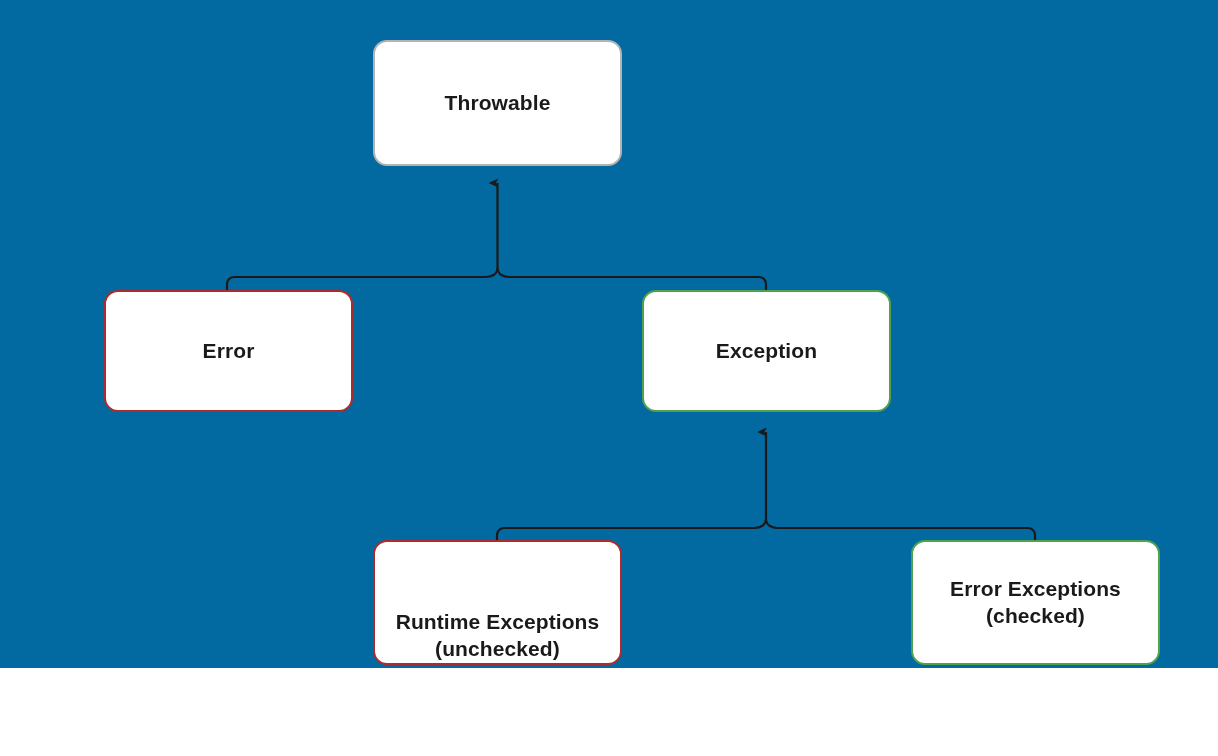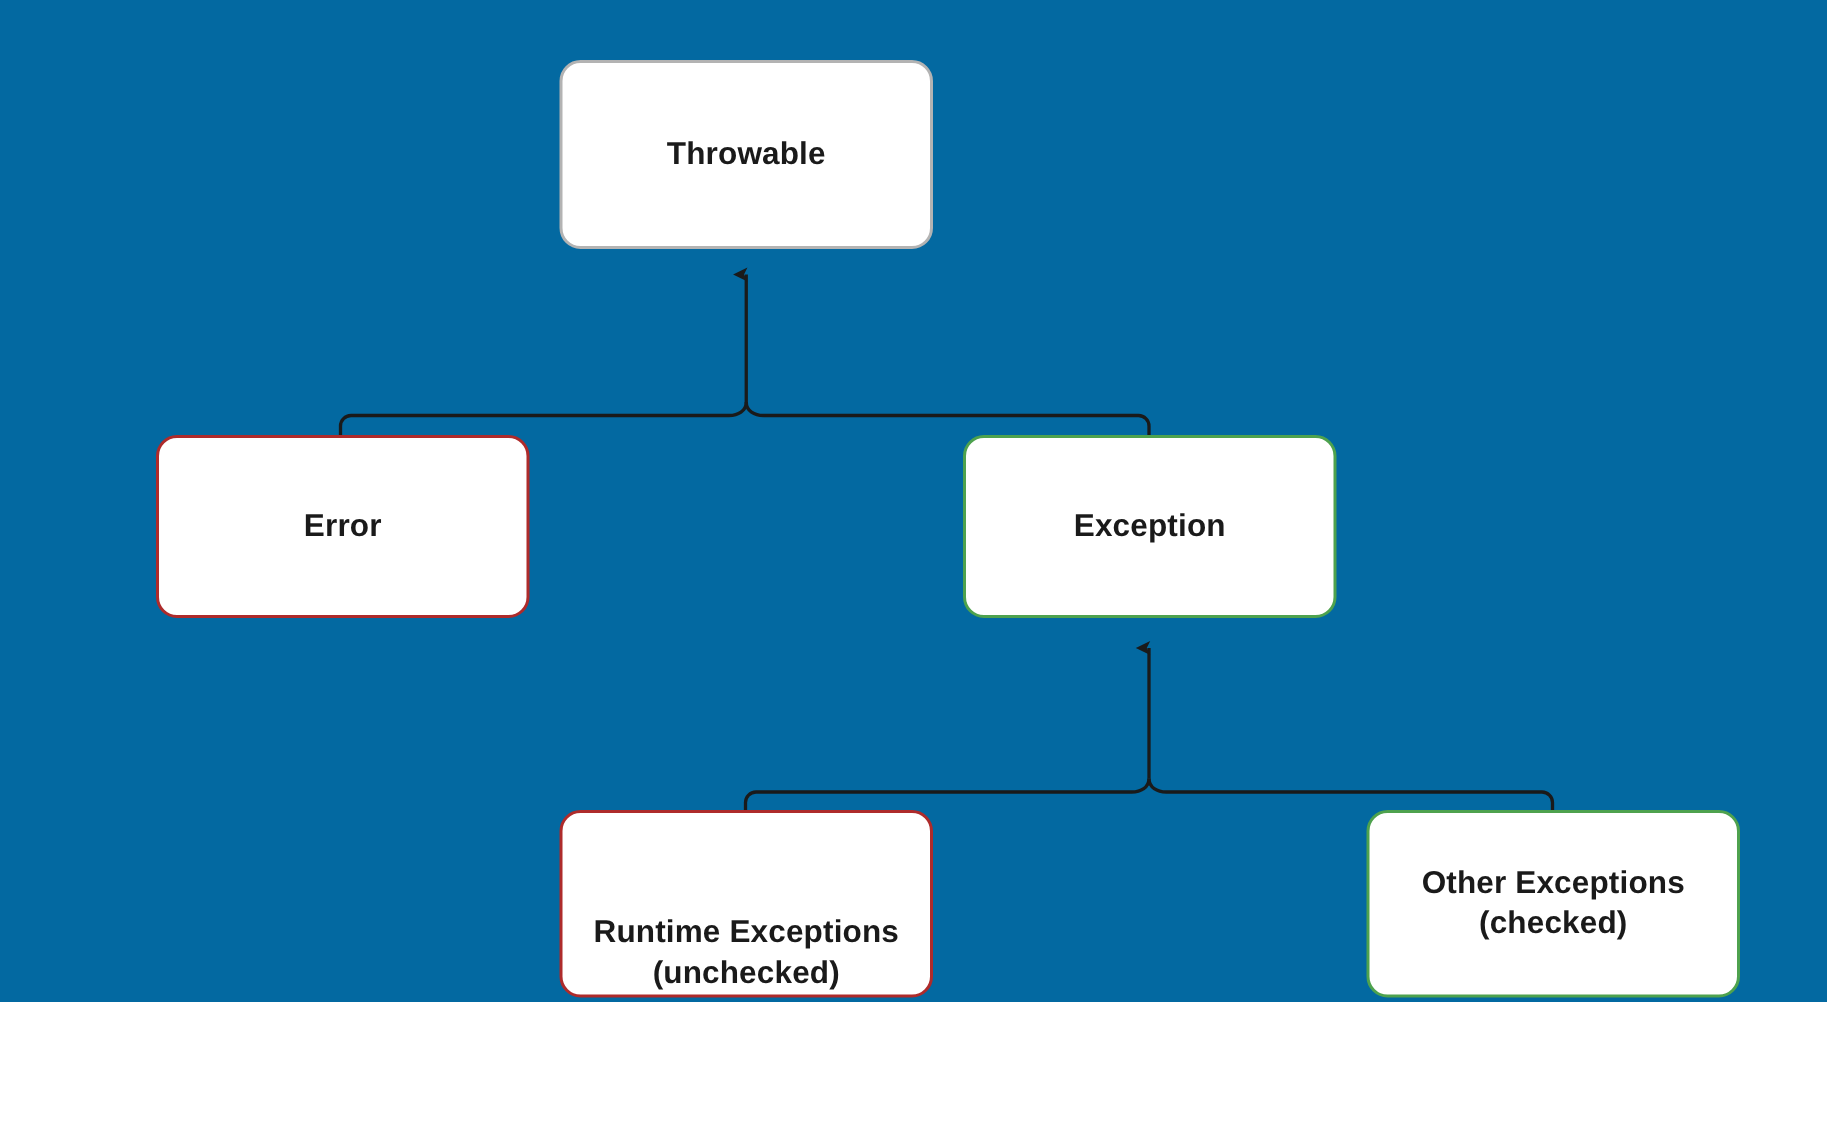--- a/index.html
+++ b/index.html
@@ -119,17 +119,17 @@
   <div class="node" id="node-error">
     <span class="node-label">Error</span>
   </div>
 
   <div class="node" id="node-runtime-exceptions">
     <span class="node-label">Runtime Exceptions
 (unchecked)</span>
   </div>
 
   <div class="node" id="node-other-exceptions">
-    <span class="node-label">Other Exceptions
+    <span class="node-label">Error Exceptions
 (checked)</span>
   </div>
 
 </div>
 
 </body></html>

